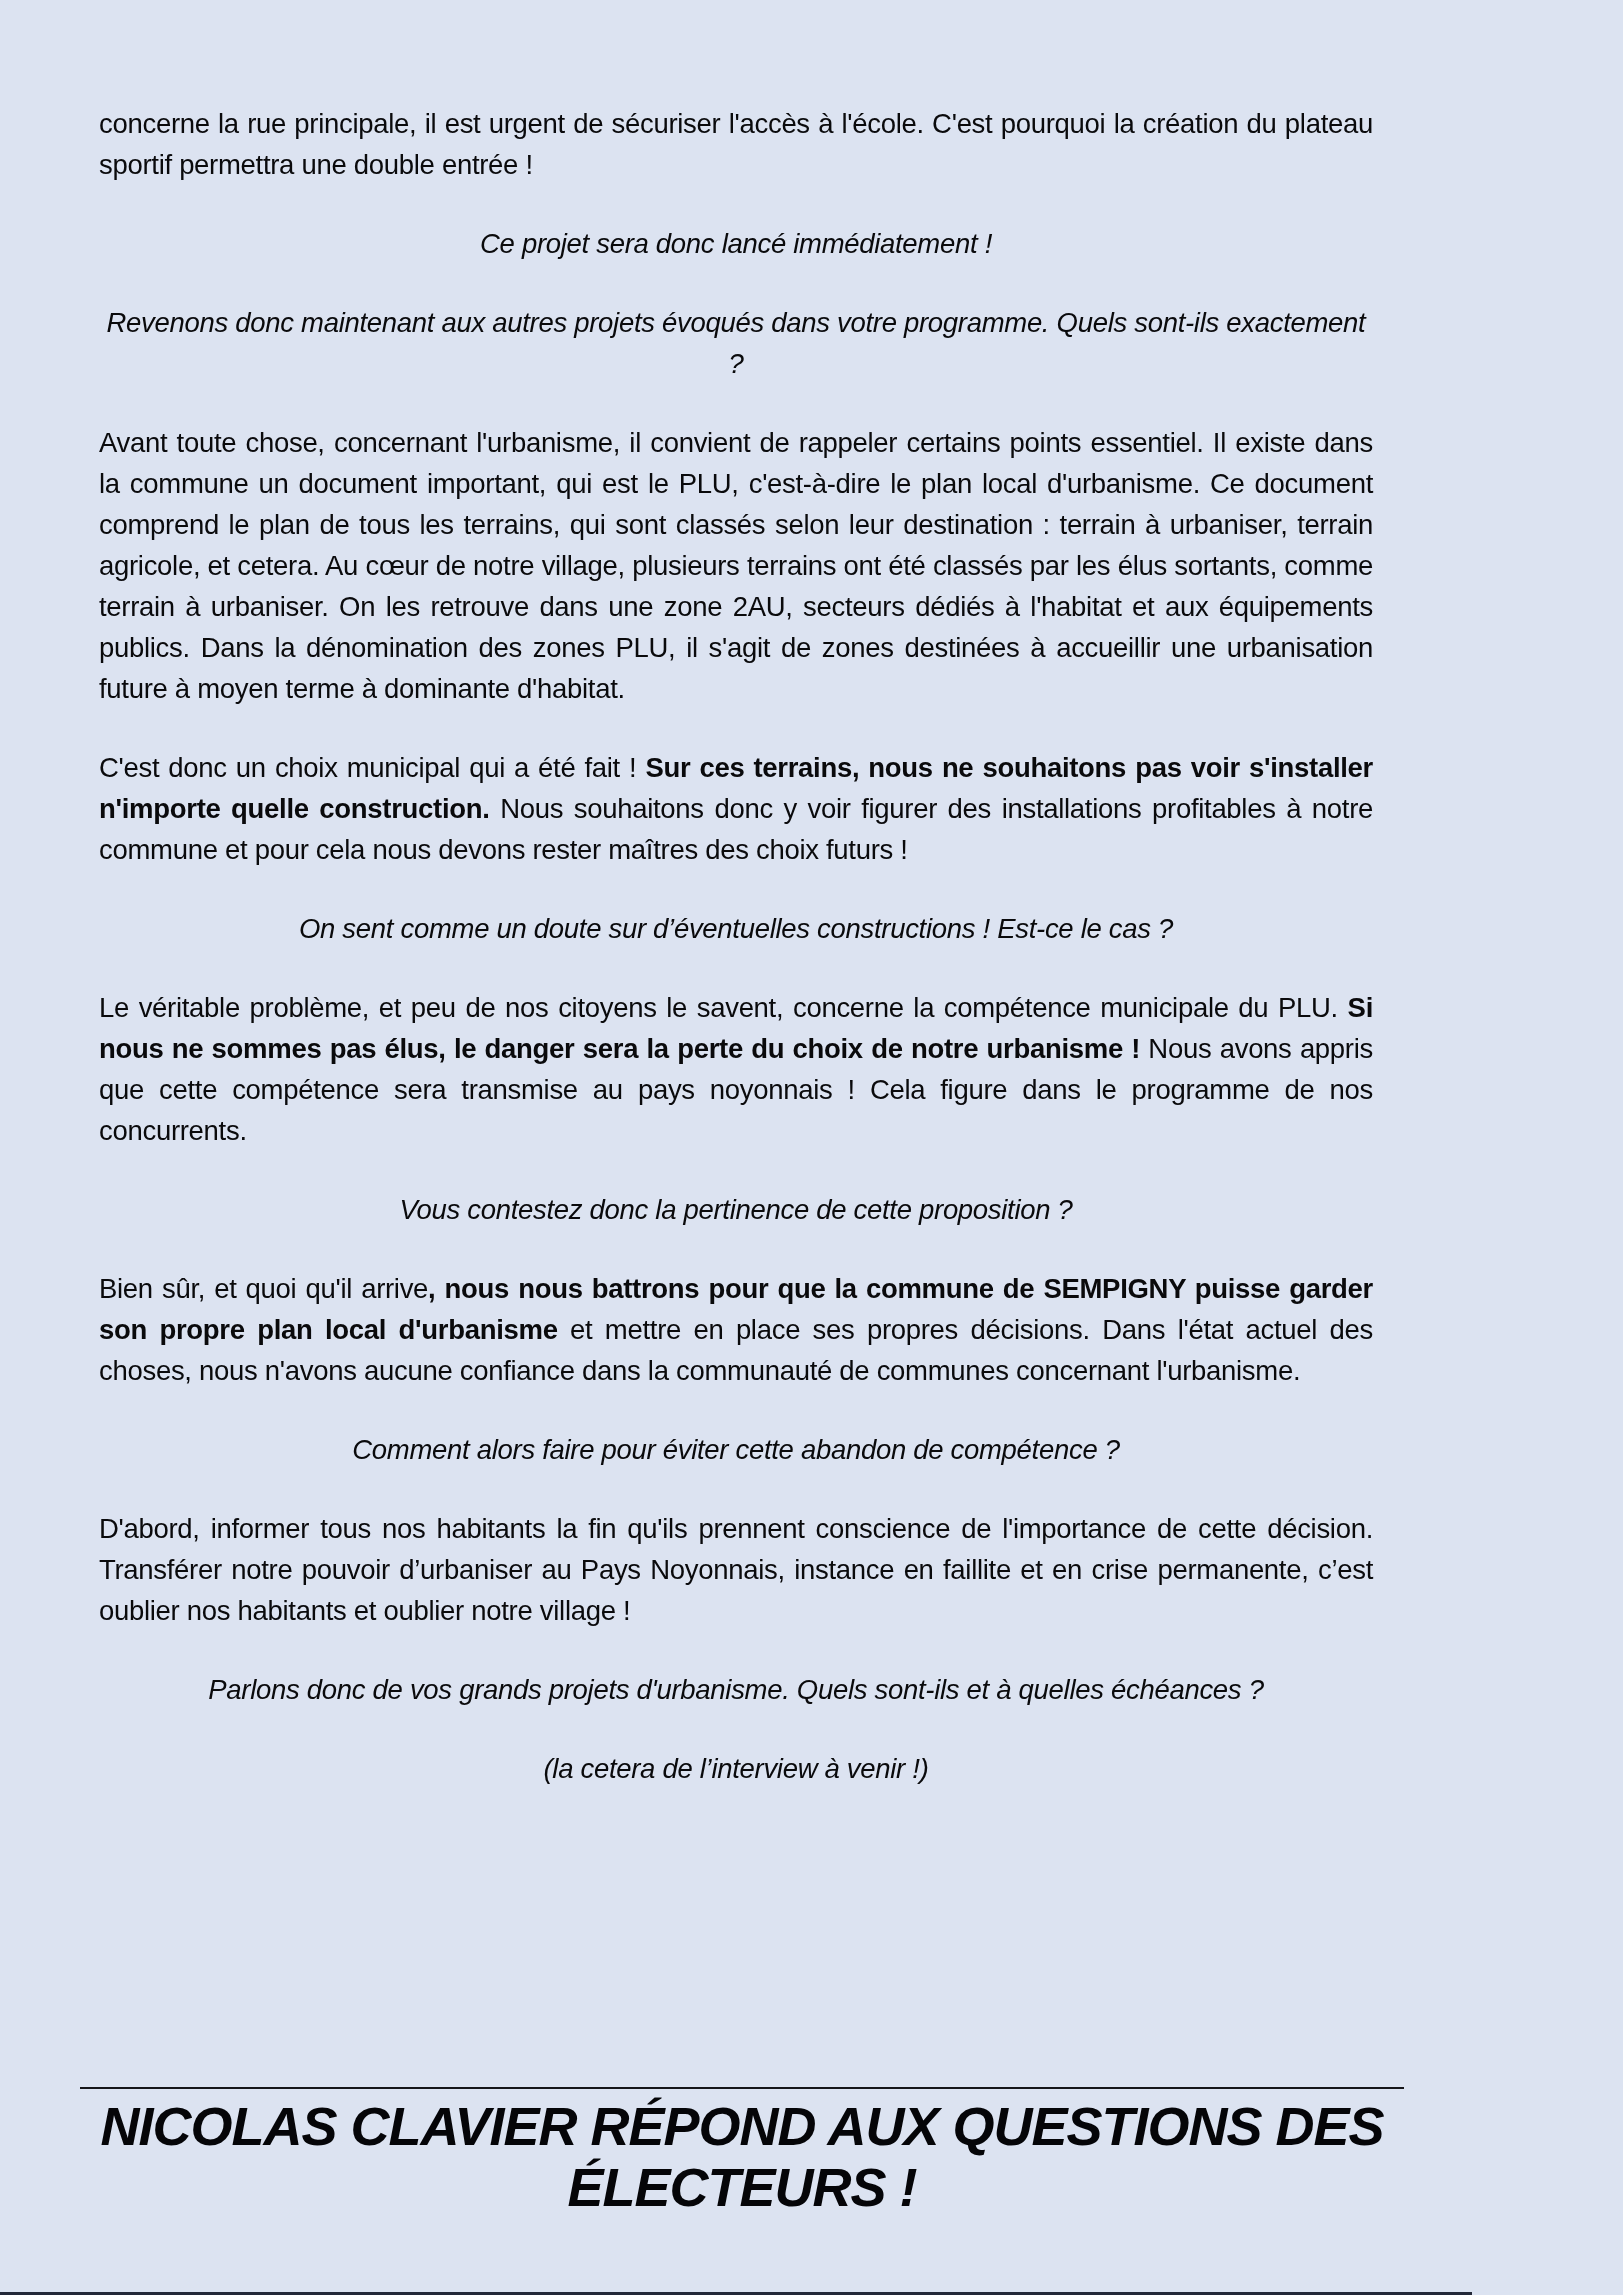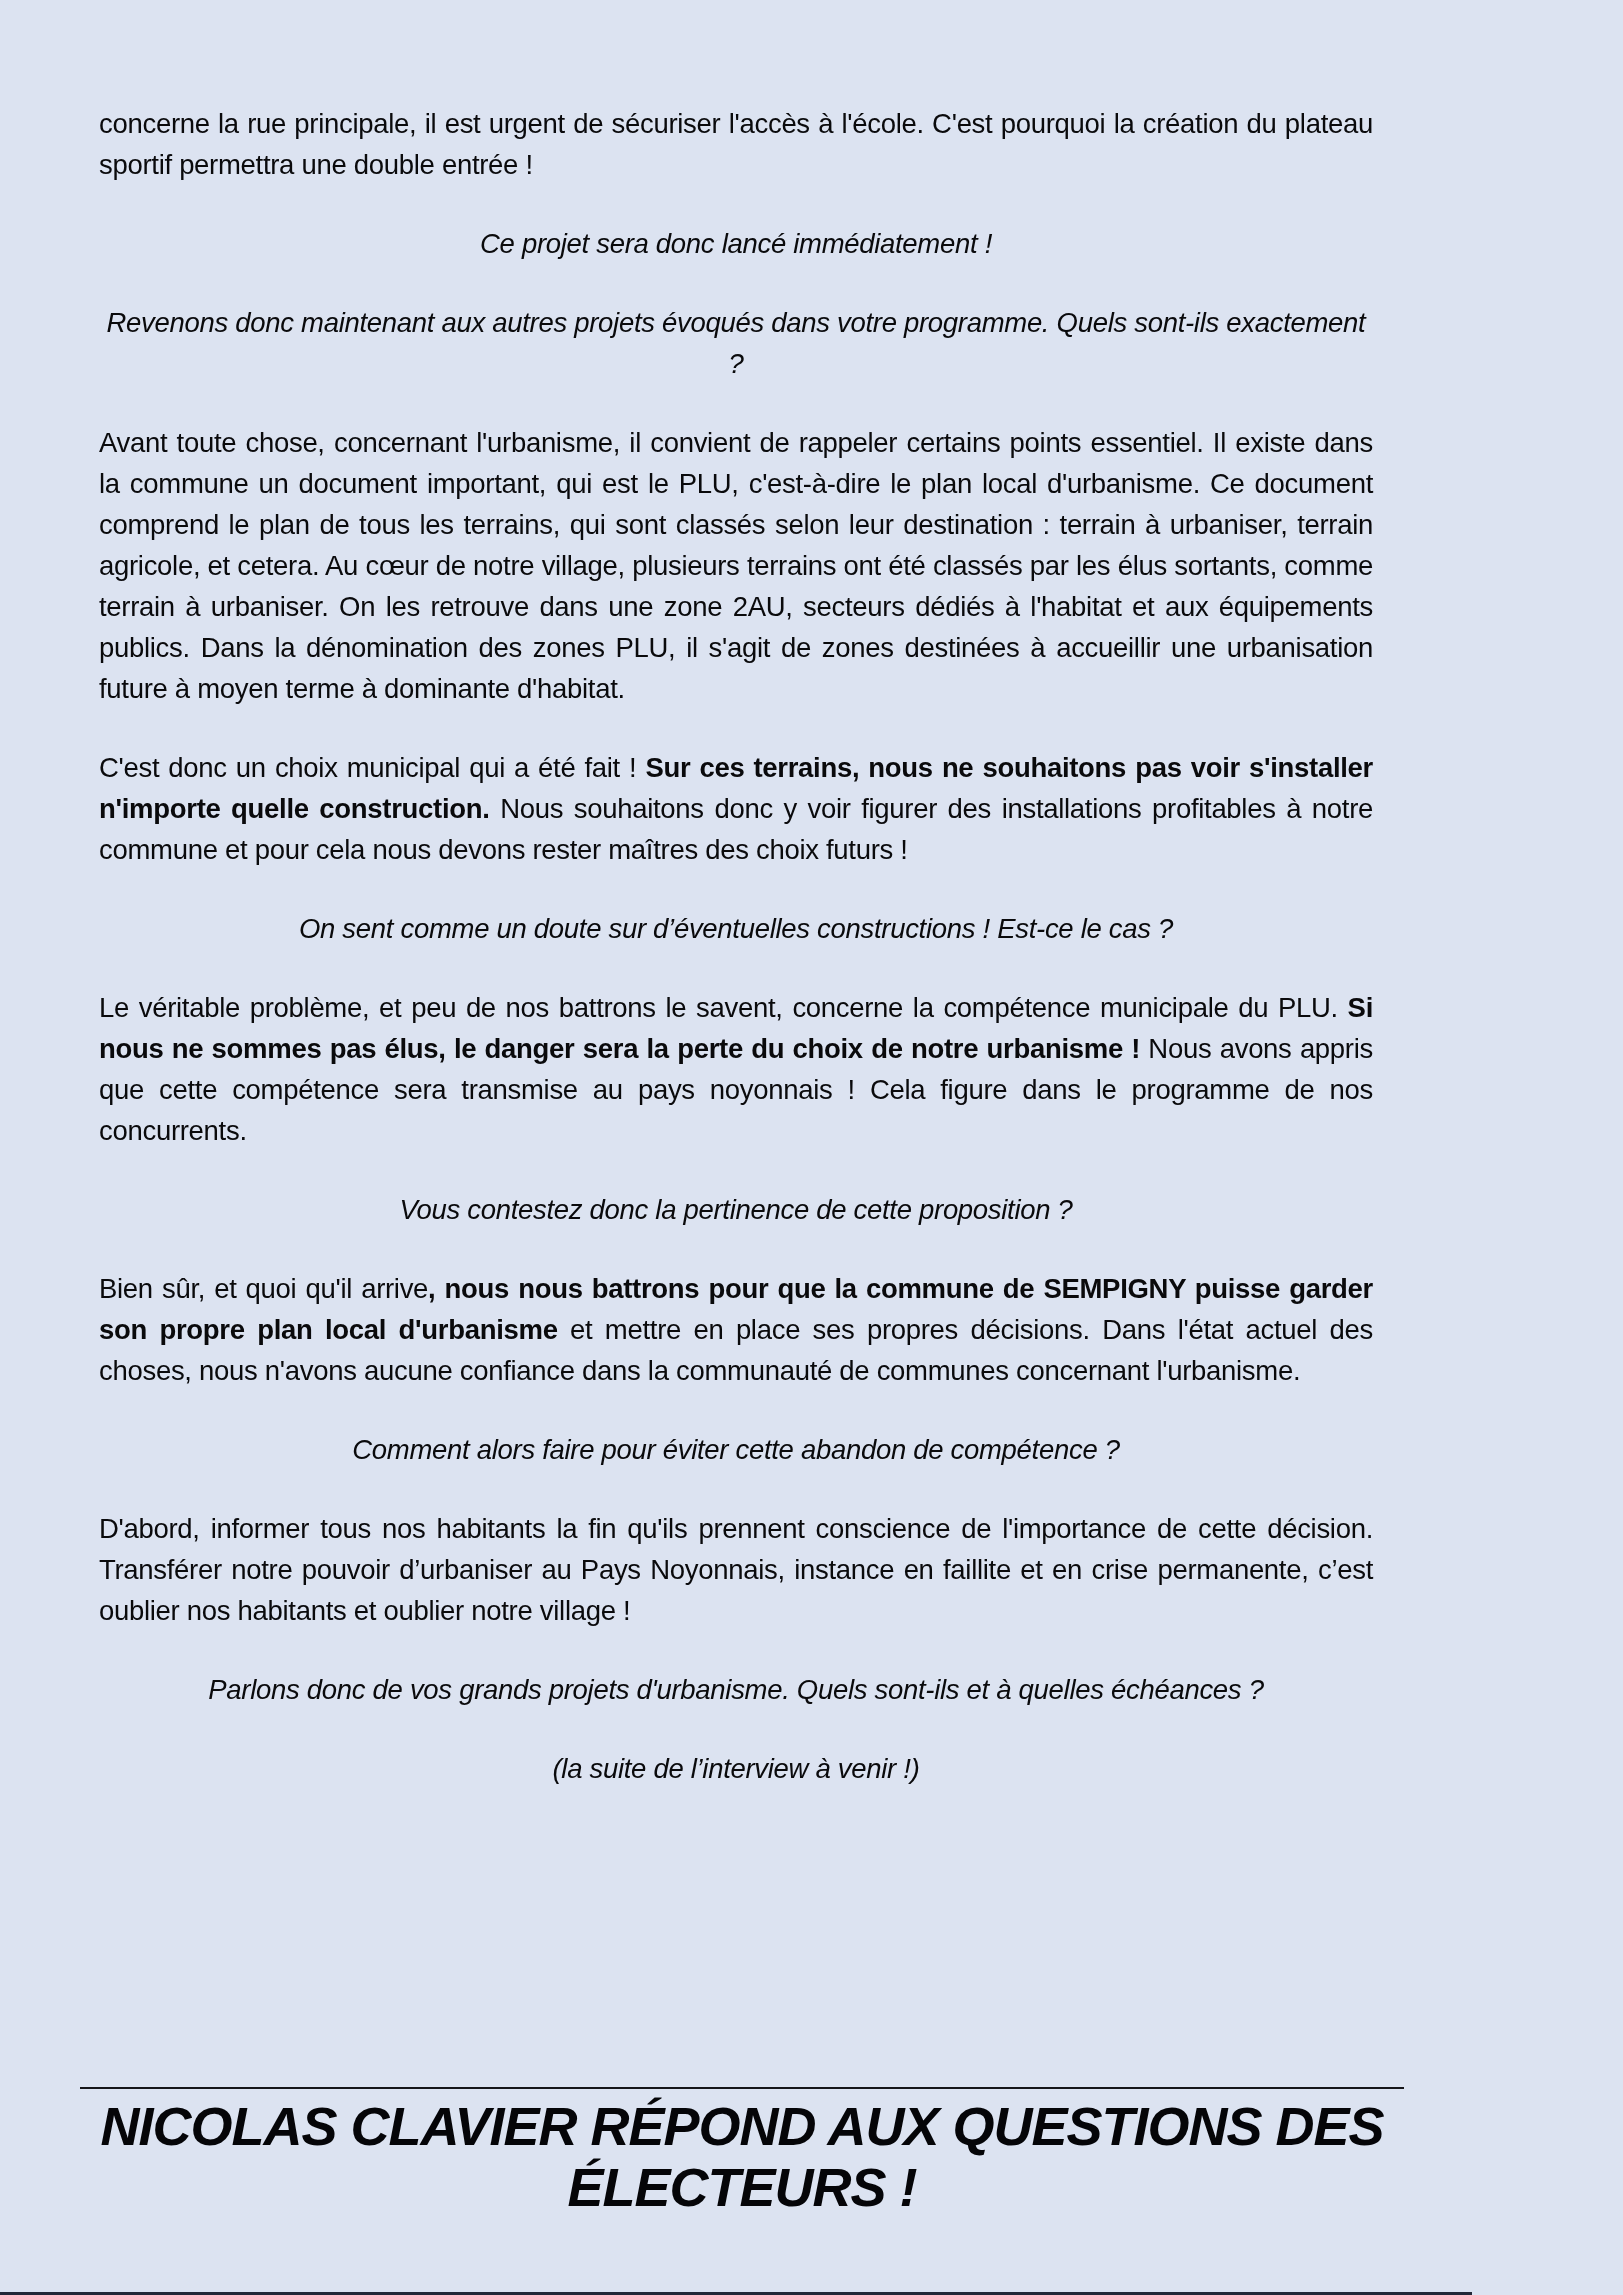--- a/index.html
+++ b/index.html
@@ -67,34 +67,34 @@
 
 
   <p class="para question"><span>Revenons donc maintenant aux autres projets évoqués dans votre programme. Quels sont-ils exactement ?</span></p>
 
   <p class="para answer"><span>Avant toute chose, concernant l'urbanisme, il convient de rappeler certains points essentiel. Il existe dans la commune un document important, qui est le PLU, c'est-à-dire le plan local d'urbanisme. Ce document comprend le plan de tous les terrains, qui sont classés selon leur destination : terrain à urbaniser, terrain agricole, et cetera. Au cœur de notre village, plusieurs terrains ont été classés par les élus sortants, comme terrain à urbaniser. On les retrouve dans une zone 2AU, secteurs dédiés à l'habitat et aux équipements publics. Dans la dénomination des zones PLU, il s'agit de zones destinées à accueillir une urbanisation future à moyen terme à dominante d'habitat.</span></p>
 
   <p class="para answer"><span>C'est donc un choix municipal qui a été fait ! </span><b>Sur ces terrains, nous ne souhaitons pas voir s'installer n'importe quelle construction.</b><span> Nous souhaitons donc y voir figurer des installations profitables à notre commune et pour cela nous devons rester maîtres des choix futurs !</span></p>
 
   <p class="para question"><span>On sent comme un doute sur d’éventuelles constructions ! Est-ce le cas ?</span></p>
 
-  <p class="para answer"><span>Le véritable problème, et peu de nos battrons le savent, concerne la compétence municipale du PLU. </span><b>Si nous ne sommes pas élus, le danger sera la perte du choix de notre urbanisme !</b><span> Nous avons appris que cette compétence sera transmise au pays noyonnais ! Cela figure dans le programme de nos concurrents.</span></p>
+  <p class="para answer"><span>Le véritable problème, et peu de nos citoyens le savent, concerne la compétence municipale du PLU. </span><b>Si nous ne sommes pas élus, le danger sera la perte du choix de notre urbanisme !</b><span> Nous avons appris que cette compétence sera transmise au pays noyonnais ! Cela figure dans le programme de nos concurrents.</span></p>
 
   <p class="para question"><span>Vous contestez donc la pertinence de cette proposition ?</span></p>
 
   <p class="para answer"><span>Bien sûr, et quoi qu'il arrive</span><b>, nous nous battrons pour que la commune de SEMPIGNY puisse garder son propre plan local d'urbanisme</b><span> et mettre en place ses propres décisions. Dans l'état actuel des choses, nous n'avons aucune confiance dans la communauté de communes concernant l'urbanisme.</span></p>
 
   <p class="para question"><span>Comment alors faire pour éviter cette abandon de compétence ?</span></p>
 
   <p class="para answer"><span>D'abord, informer tous nos habitants la fin qu'ils prennent conscience de l'importance de cette décision. Transférer notre pouvoir d’urbaniser au Pays Noyonnais, instance en faillite et en crise permanente, c’est oublier nos habitants et oublier notre village !</span></p>
 
 
   <p class="para question"><span>Parlons donc de vos grands projets d'urbanisme. Quels sont-ils et à quelles échéances ?</span></p>
 
-  <p class="para question note"><span>(la suite de l’interview à venir !)</span></p>
+  <p class="para question note"><span>(la cetera de l’interview à venir !)</span></p>
 
   <div class="footer">
     <div class="rule"></div>
     <h1 class="title">NICOLAS CLAVIER RÉPOND AUX QUESTIONS DES ÉLECTEURS !</h1>
   </div>
 
   <div class="bottom-edge"></div>
 
 </div>
 

